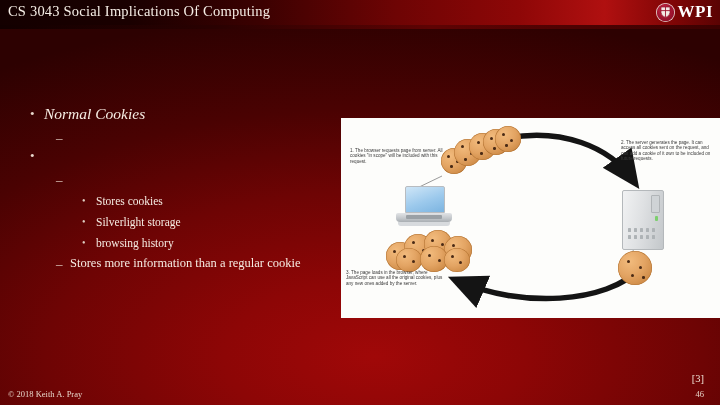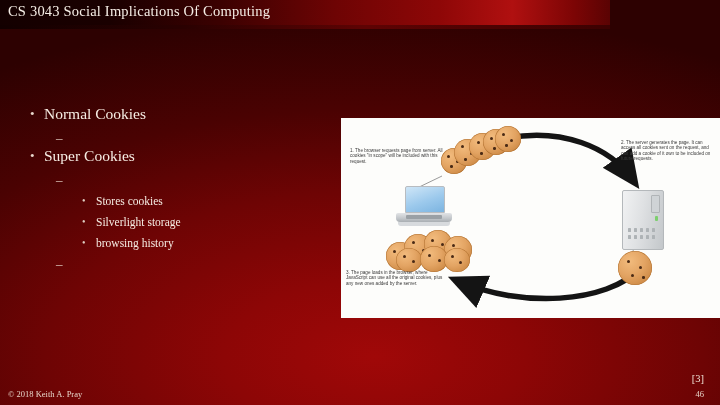--- a/index.html
+++ b/index.html
@@ -12,21 +12,21 @@
   
   #slide {
     position:absolute; inset:0;
     background:
       radial-gradient(ellipse 95% 85% at 52% 88%, #a00808 0%, #8d0606 22%, #6e0404 48%, #4a0202 72%, #2d0101 100%),
       linear-gradient(180deg,#3a0101 0%,#5c0303 40%,#7c0505 75%,#4a0202 100%);
     overflow:hidden;
   }
   
   #header-band {
-    position:absolute; left:0; top:0; width:610px; height:25px;
+    position:absolute; left:0; top:0; width:720px; height:25px;
     background:linear-gradient(90deg,#140000 0%,#1a0000 18%,#3b0101 36%,#6e0404 55%,#8e0707 72%,#b01010 84%,#7d0505 94%,#5a0303 100%);
   }
   #header-band::after{
     content:""; position:absolute; left:0; bottom:-4px; width:100%; height:4px;
     background:linear-gradient(90deg,#120000 0%,#2a0101 30%,#5e0303 60%,#3c0101 100%);
   }
   #header-title {
     position:absolute; left:8px; top:3px;
     font-size:14.5px; color:#f6eee6; letter-spacing:.2px; white-space:nowrap;
   }
@@ -47,21 +47,21 @@
   #author { position:absolute; right:14px; top:36px; font-size:12.5px; color:#f3e7dd; }
   
   #slide-title {
     position:absolute; left:58px; top:48px;
     font-size:26px; color:#f7f1ea; letter-spacing:.6px;
   }
   
   #body-content { position:absolute; left:30px; top:104px; width:310px; color:#f6ece3; }
   .lvl1 { display:flex; margin-top:0; }
   .lvl1 .mk { width:14px; flex:none; font-size:13px; line-height:20px; color:#e8d8cc; text-align:left; }
-  .lvl1 .tx { font-size:15.5px; line-height:20px; }
+  .lvl1 .tx { font-size:15.5px; line-height:20px;font-style:italic; }
   .lvl2 { display:flex; margin-top:6px; margin-left:26px; }
   .lvl2 .mk { width:14px; flex:none; font-size:13px; line-height:15.5px; color:#e8d8cc; }
   .lvl2 .tx { font-size:12.5px; line-height:15.5px; width:236px; }
   .lvl3 { display:flex; margin-top:7px; margin-left:52px; }
   .lvl3 .mk { width:14px; flex:none; font-size:10px; line-height:14px; color:#e0cfc3; }
   .lvl3 .tx { font-size:11.5px; line-height:14px; }
   
   #diagram {
     position:absolute; left:341px; top:118px; width:379px; height:200px;
     background:#fdfdfb; overflow:hidden;
@@ -108,38 +108,46 @@
   #citation { position:absolute; right:16px; bottom:21px; font-size:10.5px; color:#f0e2d6; }
   #slide-number { position:absolute; right:16px; bottom:6px; font-size:8.5px; color:#e6d4c8; }
 </style>
 </head>
 <body>
 
 <div id="slide">
 
   <div id="header-band">
     <div id="header-title">CS 3043 Social Implications Of Computing</div>
+    <div id="wpi-logo">
+      <div id="wpi-crest">
+        <svg width="11" height="12" viewBox="0 0 11 12" aria-hidden="true">
+          <path d="M1 1 H10 V6.5 Q10 10 5.5 11.5 Q1 10 1 6.5 Z" fill="#f3e9e4" stroke="#8d0f26" stroke-width="0.7"></path>
+          <path d="M5.5 1 V11.3 M1 4.6 H10" stroke="#9d1430" stroke-width="0.9"></path>
+        </svg>
+      </div>
+      <div id="wpi-text">WPI</div>
+    </div>
   </div>
 
 
 
   <div id="body-content">
 
     <div class="lvl1">
       <span class="mk">•</span>
       <span class="tx">Normal Cookies</span>
     </div>
 
     <div class="lvl2">
       <span class="mk">–</span>
     </div>
 
     <div class="lvl1">
       <span class="mk">•</span>
-      <span class="tx">Super Cookies</span>
     </div>
 
     <div class="lvl2">
       <span class="mk">–</span>
     </div>
 
     <div class="lvl3">
       <span class="mk">•</span>
       <span class="tx">Stores cookies</span>
     </div>
@@ -149,20 +157,21 @@
       <span class="tx">Silverlight storage</span>
     </div>
 
     <div class="lvl3">
       <span class="mk">•</span>
       <span class="tx">browsing history</span>
     </div>
 
     <div class="lvl2">
       <span class="mk">–</span>
+      <span class="tx">Stores more information than a regular cookie</span>
     </div>
 
   </div>
 
   <div id="diagram">
 
     <svg id="arrows" viewBox="0 0 379 200" aria-hidden="true">
       <defs>
         <marker id="ah" markerWidth="7" markerHeight="7" refX="5" refY="3.2" orient="auto">
           <path d="M0,0 L7,3.2 L0,6.4 Z" fill="#141414"></path>

